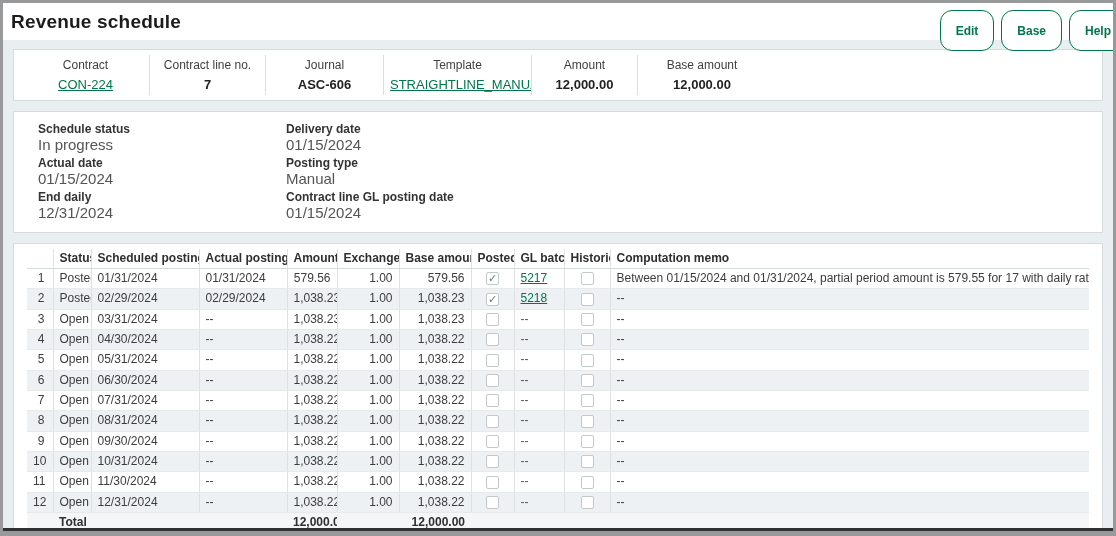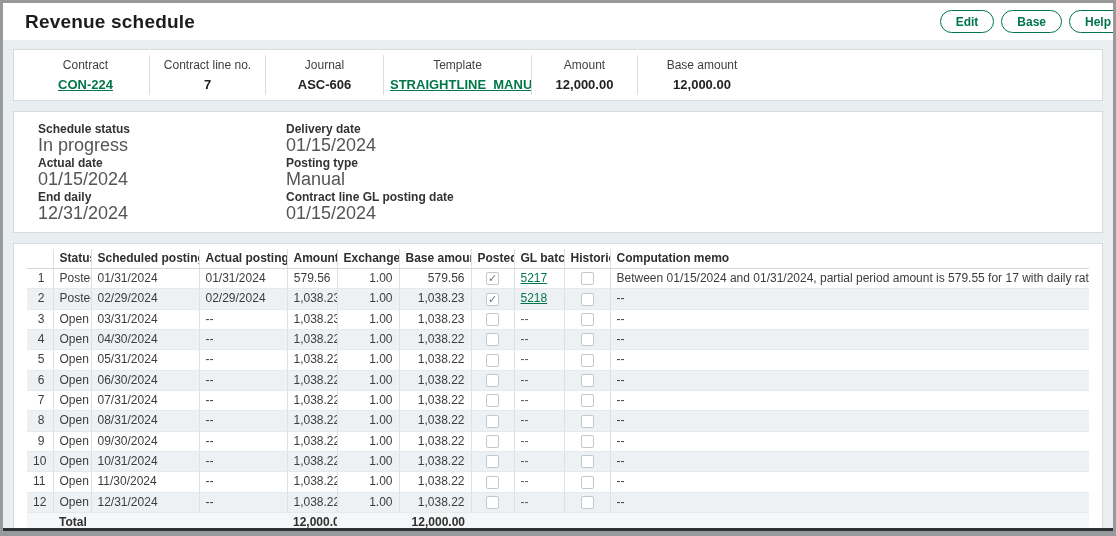--- a/index.html
+++ b/index.html
@@ -13,26 +13,26 @@
     width:1110px; height:528px;
     background:#ffffff;
     overflow:hidden;
     border-bottom:3px solid #2f3133;
     display:flex; flex-direction:column;
   }
   
   .topbar {
     height:37px; background:#fff; flex:0 0 37px;
     display:flex; align-items:center;
-    padding-left:22px; position:relative;
+    padding-left:8px; position:relative;
   }
   .page-title { font-size:19px; font-weight:bold; color:#1c1c1c; letter-spacing:.2px; }
   .actions { position:absolute; right:-14px; top:7px; display:flex; gap:7px; }
   .btn {
-    height:23px; padding:0 15px; background:#fff;
+    height:41px; padding:0 15px; background:#fff;
     border:1.5px solid #00764a; border-radius:12px;
     color:#00764a; font-size:12px; font-weight:600;
     font-family:"Liberation Sans", sans-serif;
     white-space:nowrap; cursor:pointer;
   }
   
   .content { flex:1; background:#e9eef0; padding:9px 10px 0 10px; }
   .card {
     background:#fff; border:1px solid #d6dbdd; border-radius:0;
   }
@@ -42,26 +42,26 @@
   .sfield.divider { border-right:1px solid #d9dee0; }
   .sfield .slabel { font-size:12px; color:#3f3f3f; margin-bottom:5px; }
   .sfield .svalue { font-size:13px; font-weight:bold; color:#222; white-space:nowrap; }
   .sfield.w-contract { width:128px; }
   .sfield.w-lineno   { width:116px; }
   .sfield.w-journal  { width:118px; }
   .sfield.w-template { width:148px; overflow:hidden; }
   .sfield.w-amount   { width:106px; }
   .sfield.w-base     { width:128px; }
   a.green-link { color:#00764a; text-decoration:underline; }
-  .svalue a.green-link { font-weight:bold; }
+  .svalue a.green-link { font-weight:normal; }
   
   .details { padding:10px 24px 8px 24px; margin-bottom:10px; display:grid; grid-template-columns:248px 1fr; }
   .dpair { margin-bottom:4px; }
   .dlabel { font-size:12px; font-weight:600; color:#333; line-height:15px; margin-bottom:1px; }
-  .dvalue { font-size:18px; color:#555; line-height:14px; margin-bottom:3px; }
+  .dvalue { font-size:15px; color:#555; line-height:14px; margin-bottom:3px; }
   
   .tablecard { padding:5px 13px 12px 13px; }
   table { width:100%; border-collapse:collapse; table-layout:fixed; font-size:12px; color:#3c3c3c; }
   th, td {
     padding:3px 6px; height:19px; line-height:13px;
     border-right:1px solid #dde1e2; border-bottom:1px solid #e7eaeb;
     overflow:hidden; white-space:nowrap; vertical-align:middle;
   }
   th { font-weight:600; color:#2f2f2f; border-bottom:1px solid #d4d9da; text-align:left; background:#fff; }
   th:last-child, td:last-child { border-right:none; }

